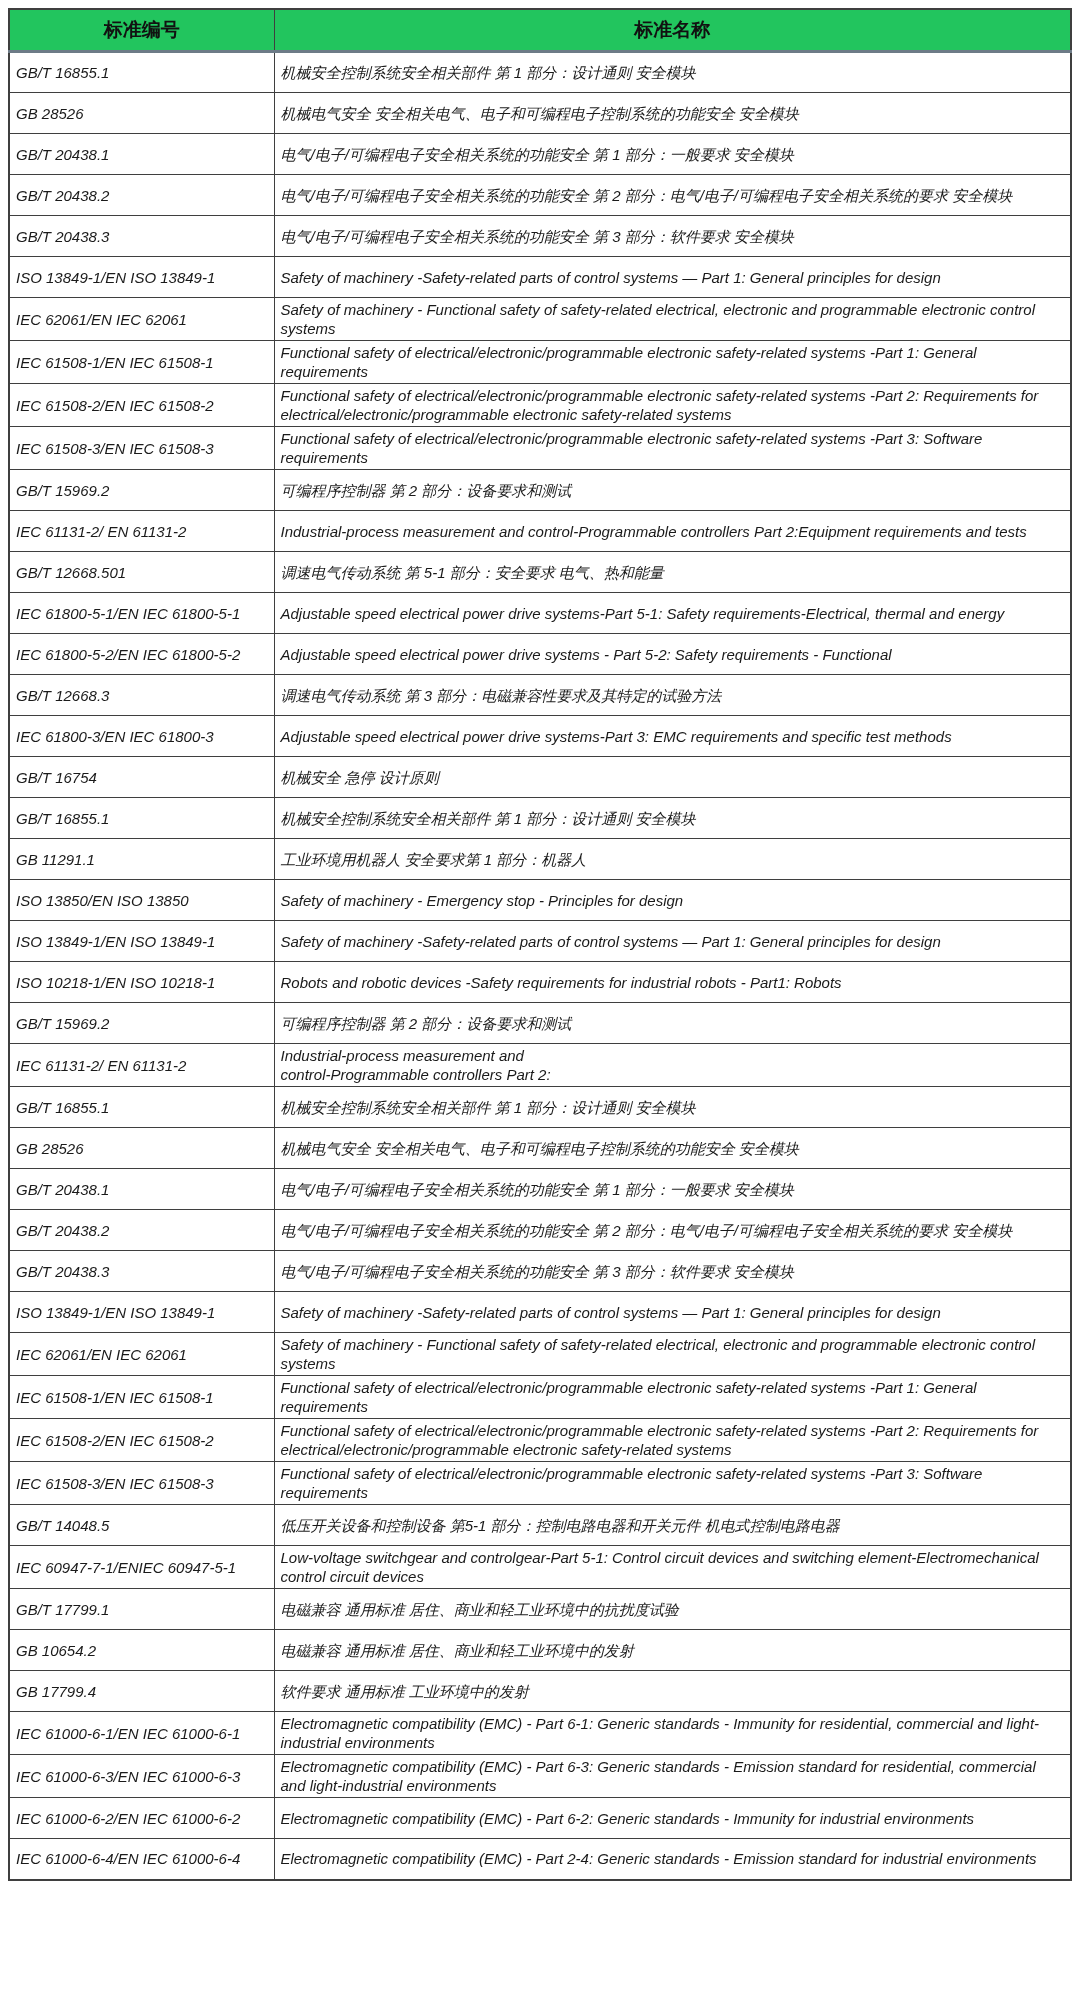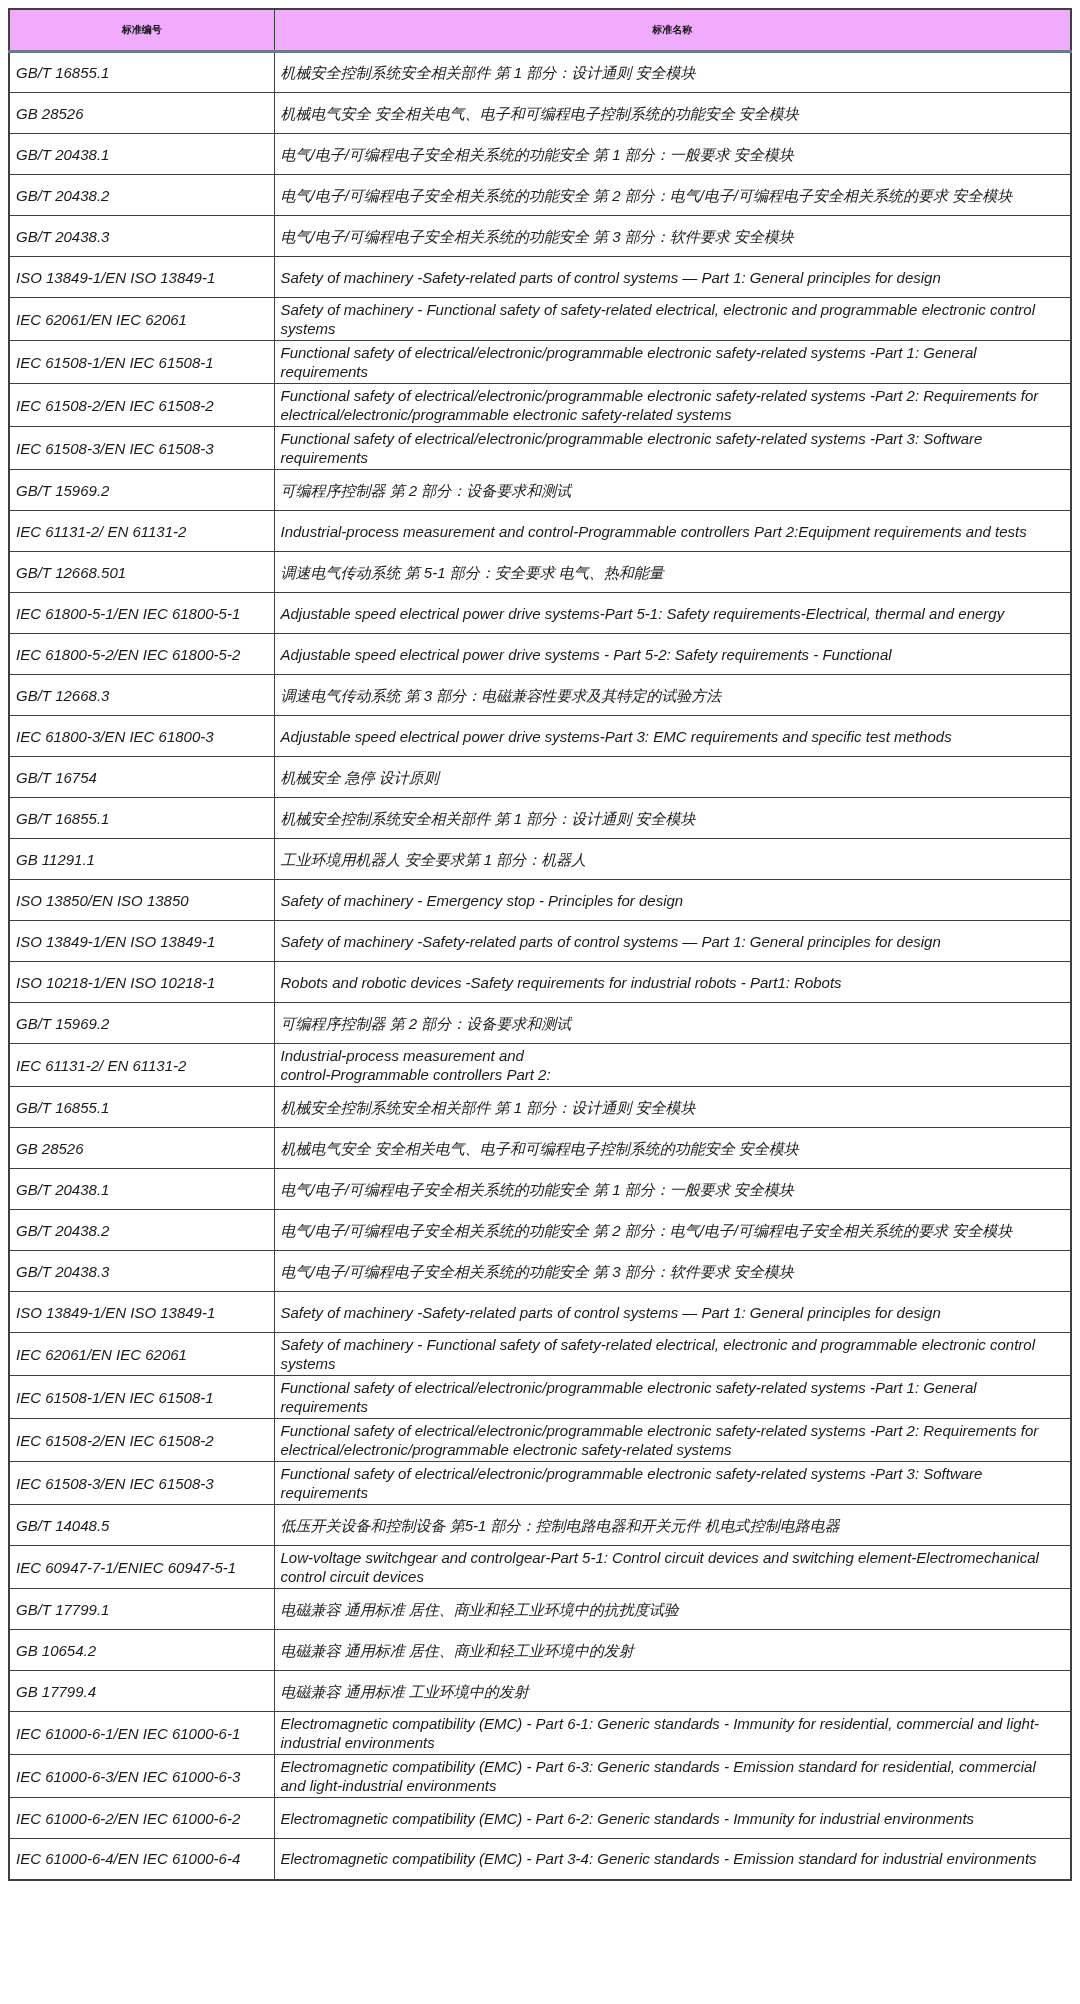--- a/index.html
+++ b/index.html
@@ -20,26 +20,26 @@
   table.standards {
     width: 1064px;
     border-collapse: collapse;
     table-layout: fixed;
     border: 2px solid #3f3f3f;
   }
   col.col-code  { width: 265px; }
   col.col-name  { width: auto; }
 
   table.standards th {
-    background: #f0abfc;
+    background: #22c55e;
     border: 1px solid #3f3f3f;
     border-top: 2px solid #3f3f3f;
     border-bottom: 3px solid #6d7b87;
     height: 38px;
-    font-size: 10px;
+    font-size: 19px;
     font-weight: bold;
     text-align: center;
     vertical-align: middle;
     color: #111111;
   }
   table.standards tr.row { height: 41px; font-style: italic; }
   table.standards td {
     border: 1px solid #3f3f3f;
     padding: 2px 8px 2px 6px;
     font-size: 15px;
@@ -260,37 +260,37 @@
   </tr>
 
   <tr class="row">
     <td class="code">GB 10654.2</td>
     <td class="name">电磁兼容 通用标准 居住、商业和轻工业环境中的发射</td>
   </tr>
 
 
   <tr class="row">
     <td class="code">GB 17799.4</td>
-    <td class="name">电磁兼容 通用标准 工业环境中的发射</td>
+    <td class="name">软件要求 通用标准 工业环境中的发射</td>
   </tr>
 
   <tr class="row">
     <td class="code">IEC 61000-6-1/EN IEC 61000-6-1</td>
     <td class="name">Electromagnetic compatibility (EMC) - Part 6-1: Generic standards - Immunity for residential, commercial and light-industrial environments</td>
   </tr>
 
   <tr class="row">
     <td class="code">IEC 61000-6-3/EN IEC 61000-6-3</td>
     <td class="name">Electromagnetic compatibility (EMC) - Part 6-3: Generic standards - Emission standard for residential, commercial and light-industrial environments</td>
   </tr>
 
   <tr class="row">
     <td class="code">IEC 61000-6-2/EN IEC 61000-6-2</td>
     <td class="name">Electromagnetic compatibility (EMC) - Part 6-2: Generic standards - Immunity for industrial environments</td>
   </tr>
 
   <tr class="row">
     <td class="code">IEC 61000-6-4/EN IEC 61000-6-4</td>
-    <td class="name">Electromagnetic compatibility (EMC) - Part 3-4: Generic standards - Emission standard for industrial environments</td>
+    <td class="name">Electromagnetic compatibility (EMC) - Part 2-4: Generic standards - Emission standard for industrial environments</td>
   </tr>
 </tbody>
   </table>
 </div>
 
 </body></html>

